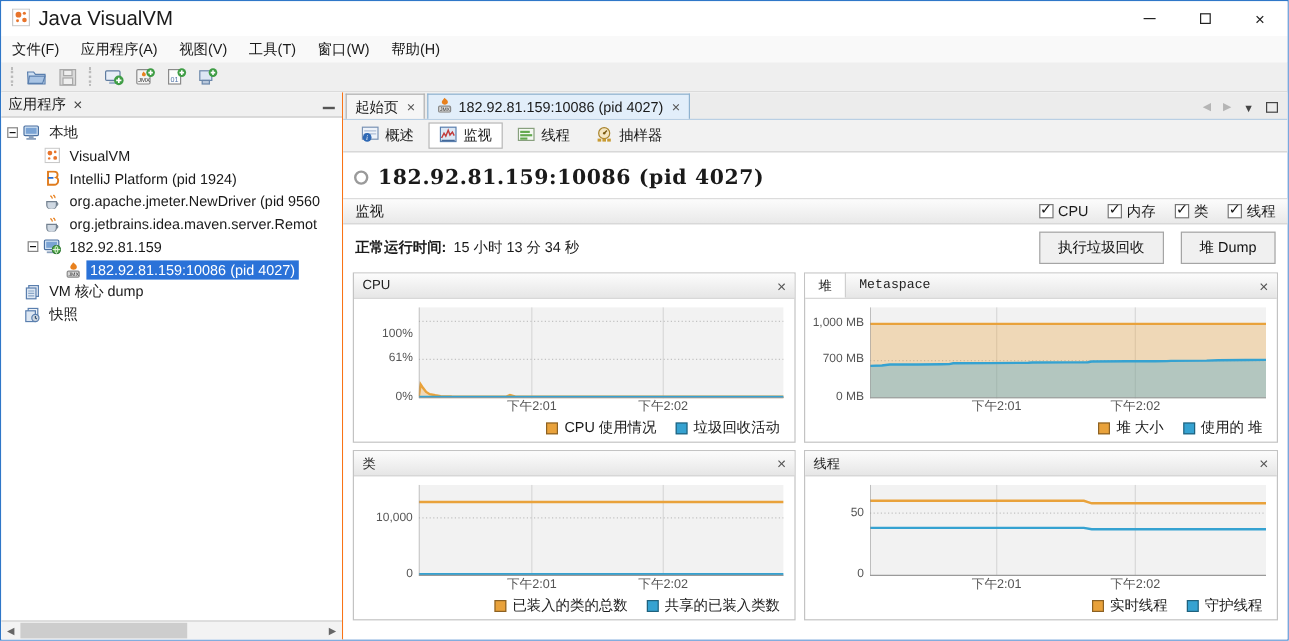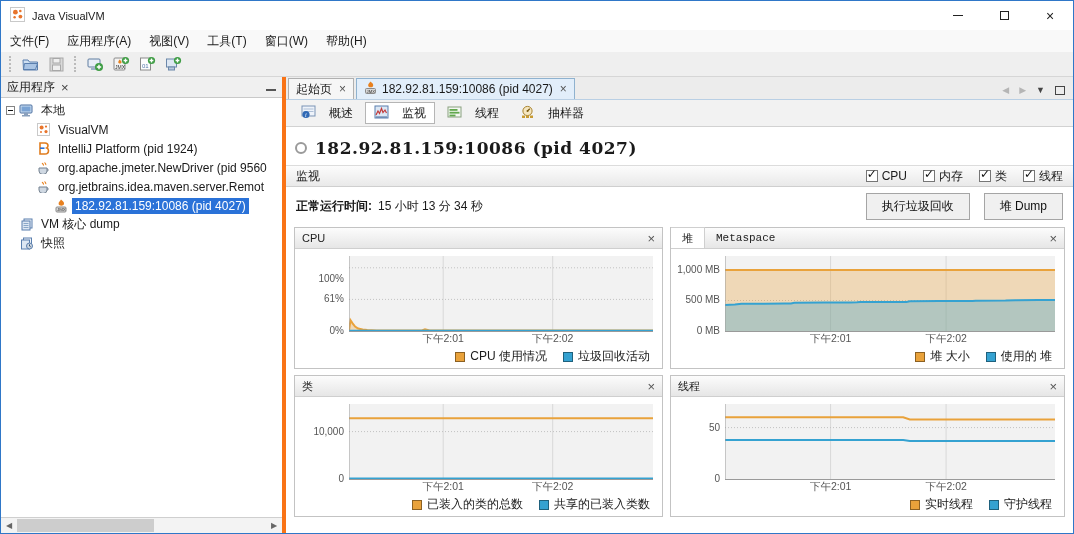--- a/index.html
+++ b/index.html
@@ -5,39 +5,39 @@
   * { box-sizing: border-box; margin: 0; padding: 0; }
   html,body { width:1074px; height:534px; }
   body {
     font-family: "Liberation Sans", "DejaVu Sans", sans-serif;
     font-size: 12px; color: #1a1a1a; background:#fff;
   }
   .window { width:1074px; height:534px; border:1px solid #2f77c8; display:flex; flex-direction:column; background:#fff; overflow:hidden; }
 
   
   .titlebar { height:29px; display:flex; align-items:center; padding-left:9px; background:#fff; flex:0 0 auto; }
-  .titlebar .app-title { margin-left:7px; font-size:11px; }
+  .titlebar .app-title { margin-left:7px; font-size:17px; }
   .win-btns { margin-left:auto; display:flex; height:100%; }
   .win-btn { width:46px; display:flex; align-items:center; justify-content:center; color:#222; font-size:13px; }
   .btn-min-glyph { display:inline-block; width:10px; border-top:1px solid #222; }
   .btn-max-glyph { display:inline-block; width:9px; height:9px; border:1px solid #222; }
   .btn-close-glyph { font-size:14px; line-height:1; }
 
   
   .menubar { height:22px; display:flex; align-items:center; gap:18px; padding-left:9px; background:#f9f9f9; flex:0 0 auto; }
   .menu-item { cursor:default; }
 
   
   .toolbar { height:25px; display:flex; align-items:center; gap:6px; padding-left:6px; background:#efefef; border-bottom:1px solid #d6d6d6; flex:0 0 auto; }
   .tb-sep { width:3px; height:16px; border-left:2px dotted #bbb; margin:0 2px; }
   .tb-btn { width:20px; height:20px; display:flex; align-items:center; justify-content:center; }
 
   
   .main { flex:1; display:flex; min-height:0; }
-  .sidebar { width:285px; flex:0 0 auto; border-right:4px solid #f97316; display:flex; flex-direction:column; background:#fff; }
+  .sidebar { width:285px; flex:0 0 auto; border-right:1px solid #f97316; display:flex; flex-direction:column; background:#fff; }
   .sb-header { height:21px; background:#f0f0f0; border-bottom:1px solid #c9c9c9; display:flex; align-items:center; padding:0 6px; flex:0 0 auto; }
   .sb-title { margin-right:6px; }
   .sb-close { color:#444; font-size:13px; line-height:1; }
   .sb-collapse { margin-left:auto; color:#444; }
   .sb-collapse .dash { display:inline-block; width:10px; border-top:2px solid #555; }
   .tree { flex:1; padding-top:3px; overflow:hidden; }
   .tree-row { height:19px; display:flex; align-items:center; white-space:nowrap; }
   .tree-row .gap { flex:0 0 auto; }
   .expander { flex:0 0 auto; width:9px; height:9px; border:1px solid #848484; background:#fff; position:relative; margin-right:4px; }
   .expander::after { content:""; position:absolute; left:1px; right:1px; top:3px; border-top:1px solid #111; }
@@ -55,21 +55,21 @@
   .tabstrip { height:23px; background:#ececec; display:flex; align-items:flex-end; padding-left:2px; flex:0 0 auto; border-bottom:1px solid #b9cfe4; }
   .tab { height:21px; display:flex; align-items:center; gap:5px; padding:0 7px; border:1px solid #b0b0b0; border-bottom:none; background:#f6f6f6; margin-right:2px; }
   .tab.active { background:#e2eefa; border-color:#8fb2cf; }
   .tab .tab-close { color:#555; font-size:12px; margin-left:2px; }
   .strip-ctrls { margin-left:auto; display:flex; align-items:center; gap:10px; padding:0 8px 4px 0; }
   .strip-arrow { color:#b5b5b5; font-size:9px; }
   .strip-down { color:#444; font-size:9px; }
   .strip-max { width:10px; height:9px; border:1px solid #444; }
 
   .viewbar { height:27px; background:#f2f2f2; border-bottom:1px solid #d2d2d2; display:flex; align-items:center; gap:3px; padding-left:6px; flex:0 0 auto; }
-  .view-btn { height:22px; display:flex; align-items:center; gap:13px; padding:0 8px; border:1px solid transparent; }
+  .view-btn { height:22px; display:flex; align-items:center; gap:5px; padding:0 8px; border:1px solid transparent; }
   .view-btn.active { background:#fff; border-color:#b5b5b5; }
 
   .doc { flex:1; display:flex; flex-direction:column; min-height:0; }
   .doc-title { display:flex; align-items:center; gap:8px; padding:11px 10px 7px 9px; }
   .ring-icon { width:12px; height:12px; border:2px solid #9a9a9a; border-radius:50%; }
   .doc-title h1 { font-family:"DejaVu Serif","Liberation Serif",serif; font-size:17px; font-weight:600; letter-spacing:0.5px; }
 
   .section-bar { height:22px; background:linear-gradient(#fcfcfc,#e9e9e9); border-top:1px solid #dcdcdc; border-bottom:1px solid #cfcfcf; display:flex; align-items:center; padding:0 10px; flex:0 0 auto; }
   .cb-group { margin-left:auto; display:flex; gap:16px; }
   .cb { display:flex; align-items:center; gap:4px; }
@@ -262,20 +262,34 @@
               <svg width="14" height="13">
                 <path d="M2 7 h8 v3 a3 2.6 0 0 1 -8 0z" fill="#cfd8e2" stroke="#72808f"></path>
                 <path d="M10 7.8 c1.6 0 1.6 2.4 0 2.4" fill="none" stroke="#72808f"></path>
                 <path d="M5 2 c0.8 1 1.8 1.2 1.5 2.6 M7.5 1.5 c0.8 1 1.6 1.2 1.3 2.6" stroke="#e8811f" fill="none" stroke-width="1.1"></path>
               </svg>
             </span>
           <span class="t-label">org.jetbrains.idea.maven.server.Remot</span>
         </div>
 
 
+        <div class="tree-row">
+          <span class="gap" style="width:22px"></span>
+            <span class="expander"></span>
+          <span class="t-icon">
+              <svg width="15" height="13">
+                <rect x="1" y="1" width="12" height="8" rx="1" fill="#cfe0f2" stroke="#4a6fa0"></rect>
+                <rect x="2.5" y="2.5" width="9" height="5" fill="#7aa3d4"></rect>
+                <rect x="3" y="10.5" width="8" height="1.5" fill="#8aa0bc"></rect>
+                <circle cx="11" cy="9" r="3.4" fill="#57ad4c" stroke="#2f7a33"></circle>
+                <path d="M7.8 9 h6.4 M11 5.8 c1.6 1.8 1.6 4.6 0 6.4 c-1.6 -1.8 -1.6 -4.6 0 -6.4" fill="none" stroke="#e9f5e6" stroke-width="0.8"></path>
+              </svg>
+            </span>
+          <span class="t-label">182.92.81.159</span>
+        </div>
 
         <div class="tree-row">
           <span class="gap" style="width:39px"></span>
             <span class="exp-spacer"></span>
           <span class="t-icon">
               <svg width="14" height="14">
                 <path d="M7 0.5 c1.4 1.8 3.4 2 3 4.6 c-0.4 2.2 -5 2.2 -5.4 0 c-0.3 -2 1.4 -2.8 2.4 -4.6z" fill="#e8811f"></path>
                 <rect x="2" y="8" width="10" height="5" rx="1" fill="#d8d8d8" stroke="#8a8a8a"></rect>
                 <text x="3" y="12.2" font-size="4.4" fill="#333" font-family="sans-serif">JMX</text>
               </svg>
@@ -479,21 +493,21 @@
           <div class="panel">
             <div class="panel-header with-tabs">
               <span class="mini-tab active">堆</span>
               <span class="mini-tab plain">Metaspace</span>
               <span class="panel-close">×</span>
             </div>
             <div class="chart-body">
               <div class="plot-row">
                 <div class="ylabels">
                     <div class="ytick" style="top: 69px;">0 MB</div>
-                    <div class="ytick" style="top: 38.4719px;">500 MB</div>
+                    <div class="ytick" style="top: 38.4719px;">700 MB</div>
                     <div class="ytick" style="top: 7.94389px;">1,000 MB</div>
                   </div>
                 <div class="plot">
                     <svg width="330" height="76">
                       <rect width="330" height="76" fill="#f2f2f2"></rect>
                       <line x1="105.6" y1="0" x2="105.6" y2="76" stroke="#d8d8d8"></line>
                       <line x1="221.1" y1="0" x2="221.1" y2="76" stroke="#d8d8d8"></line>
                       <line x1="0" y1="44.5" x2="330" y2="44.5" stroke="#c2c2c2" stroke-dasharray="1,2"></line>
                       <line x1="0" y1="13.9" x2="330" y2="13.9" stroke="#c2c2c2" stroke-dasharray="1,2"></line>
                       <polygon points="0,76 0.0,13.9 330.0,13.9 330,76" fill="#e9a23b" fill-opacity="0.32"></polygon>

